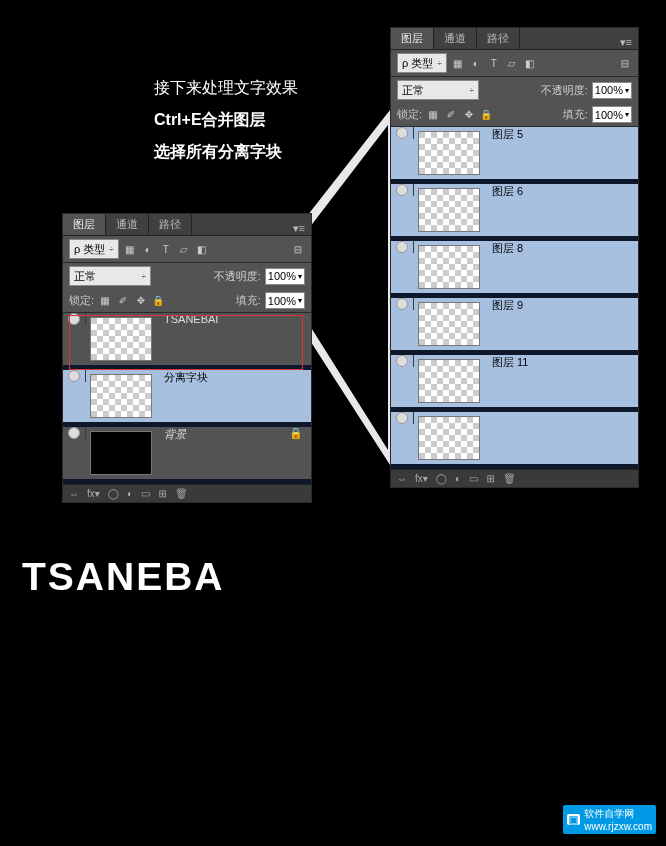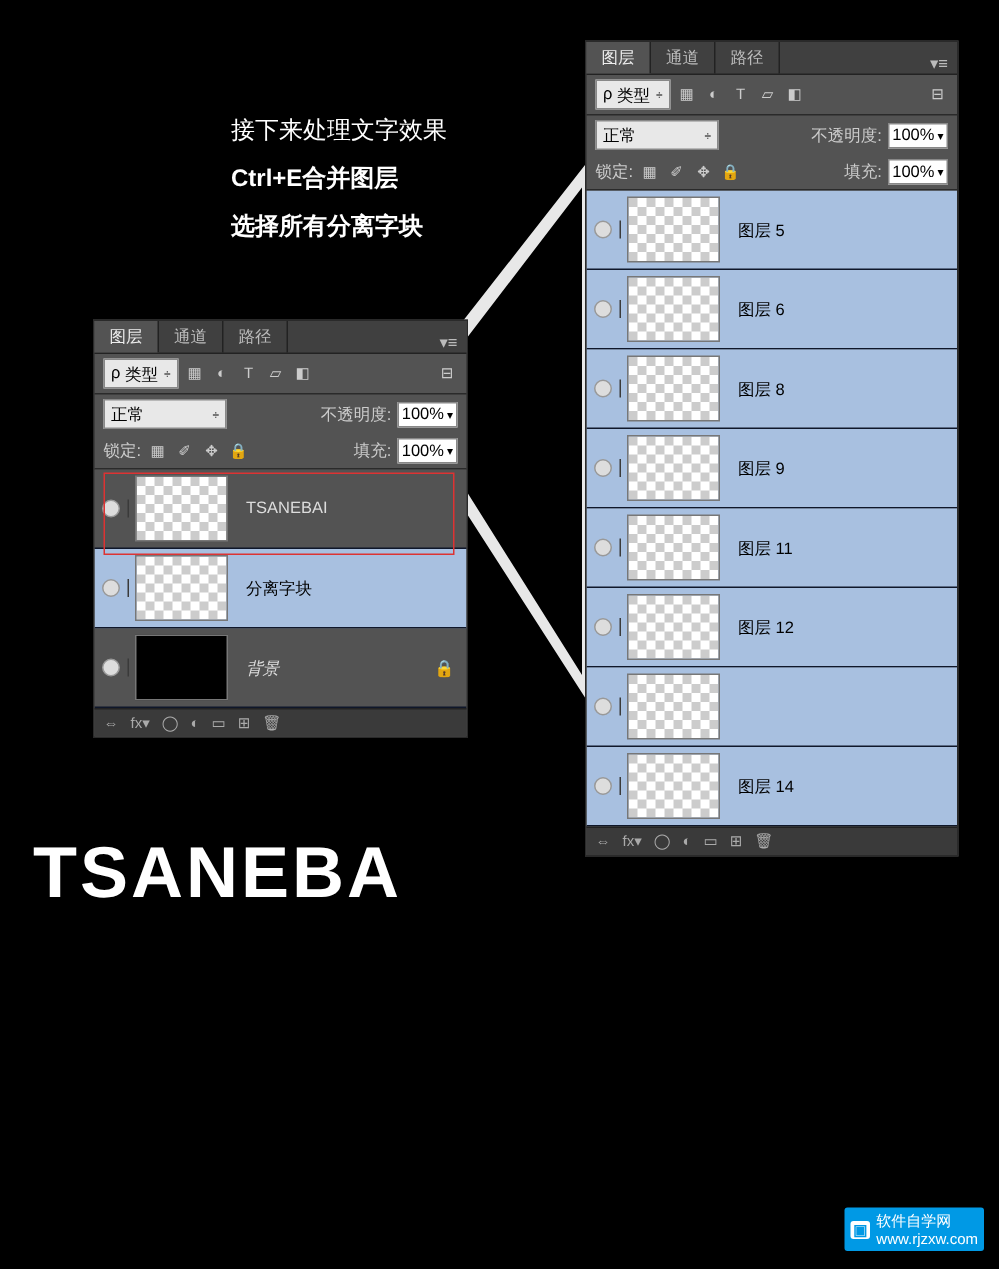--- a/index.html
+++ b/index.html
@@ -1,34 +1,34 @@
 <!DOCTYPE html>
 <html><head>
 <meta charset="utf-8">
 <style>
 body{margin:0;background:#000;font-family:"Microsoft YaHei",Arial,sans-serif;width:666px;height:846px;position:relative;overflow:hidden}
 .instruction{position:absolute;left:154px;top:72px;color:#fff;font-size:16px;line-height:2}
 .instruction .highlight{color:#fff;font-weight:bold}
-.txt-art{position:absolute;left:22px;top:555px;color:#fff;font-size:48px;font-weight:900;font-family:Arial Black,sans-serif;letter-spacing:2px}
+.txt-art{position:absolute;left:22px;top:555px;color:#fff;font-size:39px;font-weight:900;font-family:Arial Black,sans-serif;letter-spacing:2px}
 .panel{position:absolute;background:#535353;border:1px solid #2a2a2a;font-size:11px;color:#ccc}
 .panel.small{left:62px;top:213px;width:248px}
 .panel.large{left:390px;top:27px;width:247px}
 .tab-bar{background:#404040;display:flex;align-items:flex-end;height:21px;border-bottom:1px solid #222}
 .tab{padding:3px 10px;border-right:1px solid #222;color:#bbb;cursor:default}
 .tab.active{background:#535353;color:#eee}
 .flyout{margin-left:auto;padding:0 6px;color:#bbb}
 .row{display:flex;align-items:center;padding:3px 6px;gap:4px}
 .dd{display:inline-flex;align-items:center;background:#e8e8e8;border:1px solid #888;color:#000;padding:1px 4px;height:16px}
 .dd .arr{margin-left:4px;font-size:8px}
 .ic{width:14px;height:14px;display:inline-flex;align-items:center;justify-content:center;color:#ccc;font-size:10px}
 .num-box{display:inline-flex;align-items:center;background:#fff;border:1px solid #888;color:#000;padding:0 2px;height:15px}
 .num-box .mini{font-size:8px;margin-left:2px}
 .divider{height:1px;background:#2a2a2a}
 .layers{max-height:620px;overflow:hidden}
-.layer{display:flex;align-items:center;border-bottom:1px solid #0f172a;background:#535353}
+.layer{display:flex;border-bottom:5px solid #0f172a;background:#535353}
 .layer.sel{background:#a8c0e0}
 .layer.sel .lname{color:#000}
 .vis{width:22px;height:100%;display:flex;align-items:center;justify-content:center;border-right:1px solid #3a3a3a}
 .eye{width:10px;height:10px;border:1px solid #999;border-radius:50%;background:#ddd;display:inline-block}
 .thumb{width:60px;height:42px;margin:4px;background:repeating-conic-gradient(#fff 0 25%,#ccc 0 50%) 0 0/12px 12px;border:1px solid #777}
 .thumb.black{background:#000}
 .lname{flex:1;padding-left:8px;color:#ddd;font-size:11px}
 .lname.italic{font-style:italic}
 .lock{padding-right:8px;color:#aaa}
 .footer{display:flex;padding:3px 6px;gap:8px;background:#3a3a3a;border-top:1px solid #222;font-size:10px;color:#aaa;align-items:center}
@@ -211,34 +211,20 @@
           <span class="eye"></span>
         </div>
         <div class="thumb"></div>
         <div class="lname">图层 11</div>
       </div>
       <div class="layer sel">
         <div class="vis">
           <span class="eye"></span>
         </div>
         <div class="thumb"></div>
-        <div class="lname">图层 12</div>
-      </div>
-      <div class="layer sel">
-        <div class="vis">
-          <span class="eye"></span>
-        </div>
-        <div class="thumb"></div>
-      </div>
-      <div class="layer sel">
-        <div class="vis">
-          <span class="eye"></span>
-        </div>
-        <div class="thumb"></div>
-        <div class="lname">图层 14</div>
       </div>
     </div>
   <div class="footer">
     <span>⇔</span>
     <span>fx▾</span>
     <span>◯</span>
     <span>◐</span>
     <span>▭</span>
     <span>⊞</span>
     <span>🗑</span>

